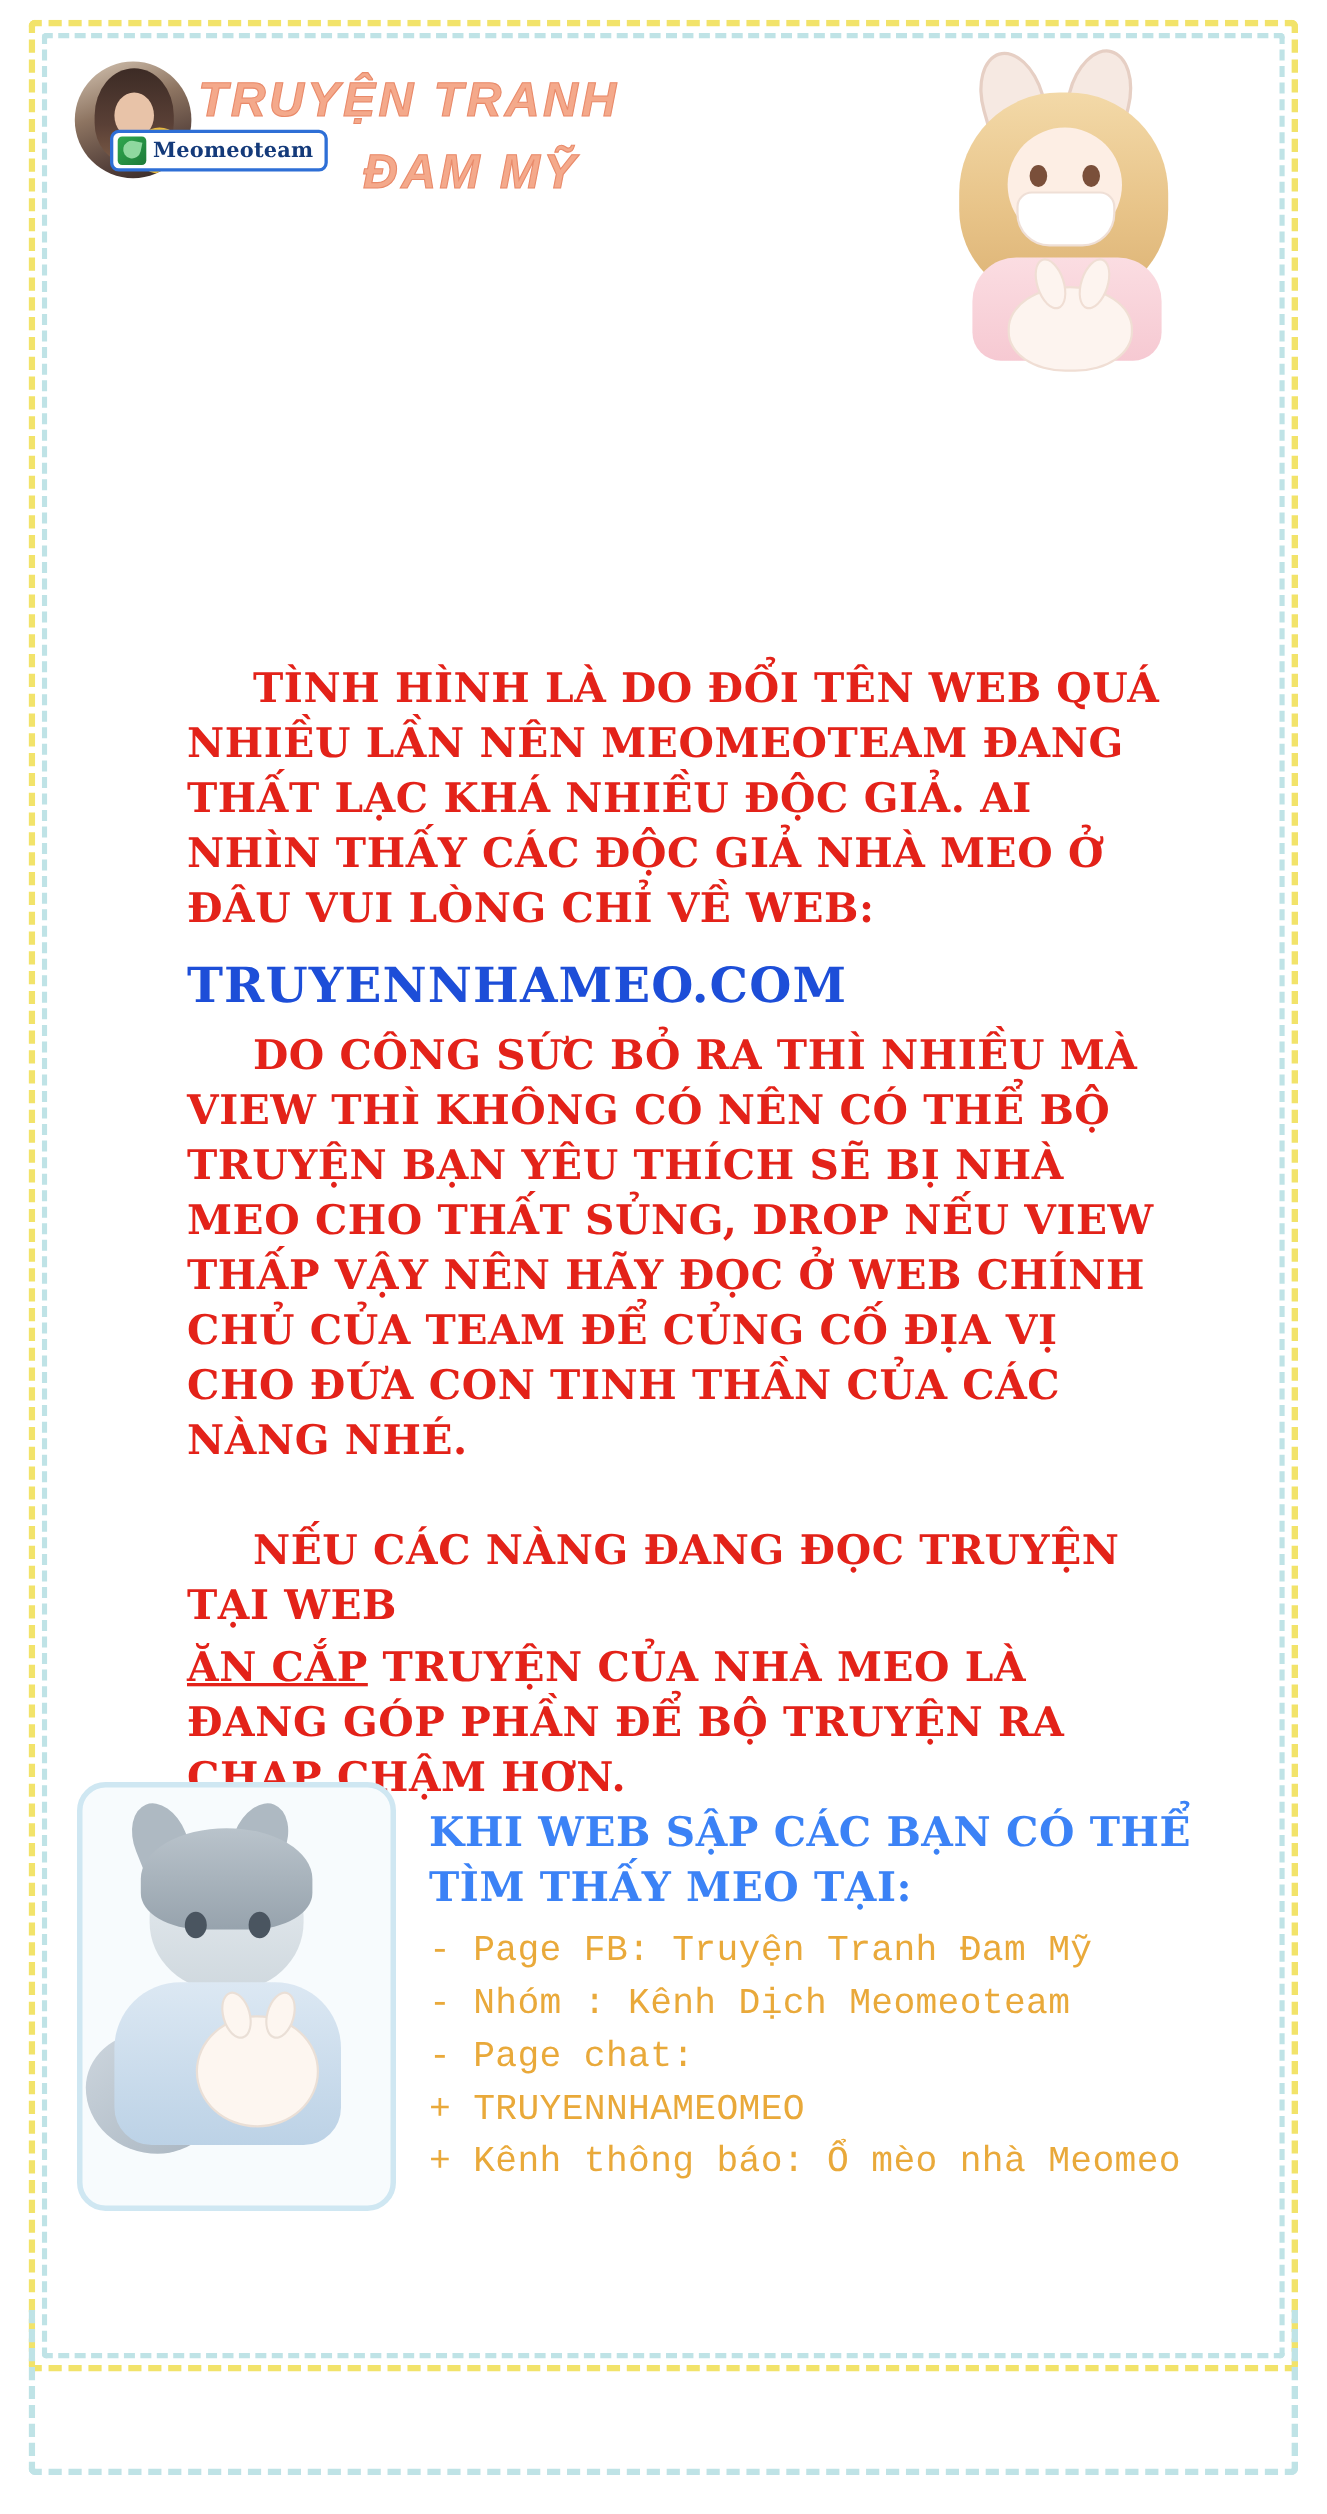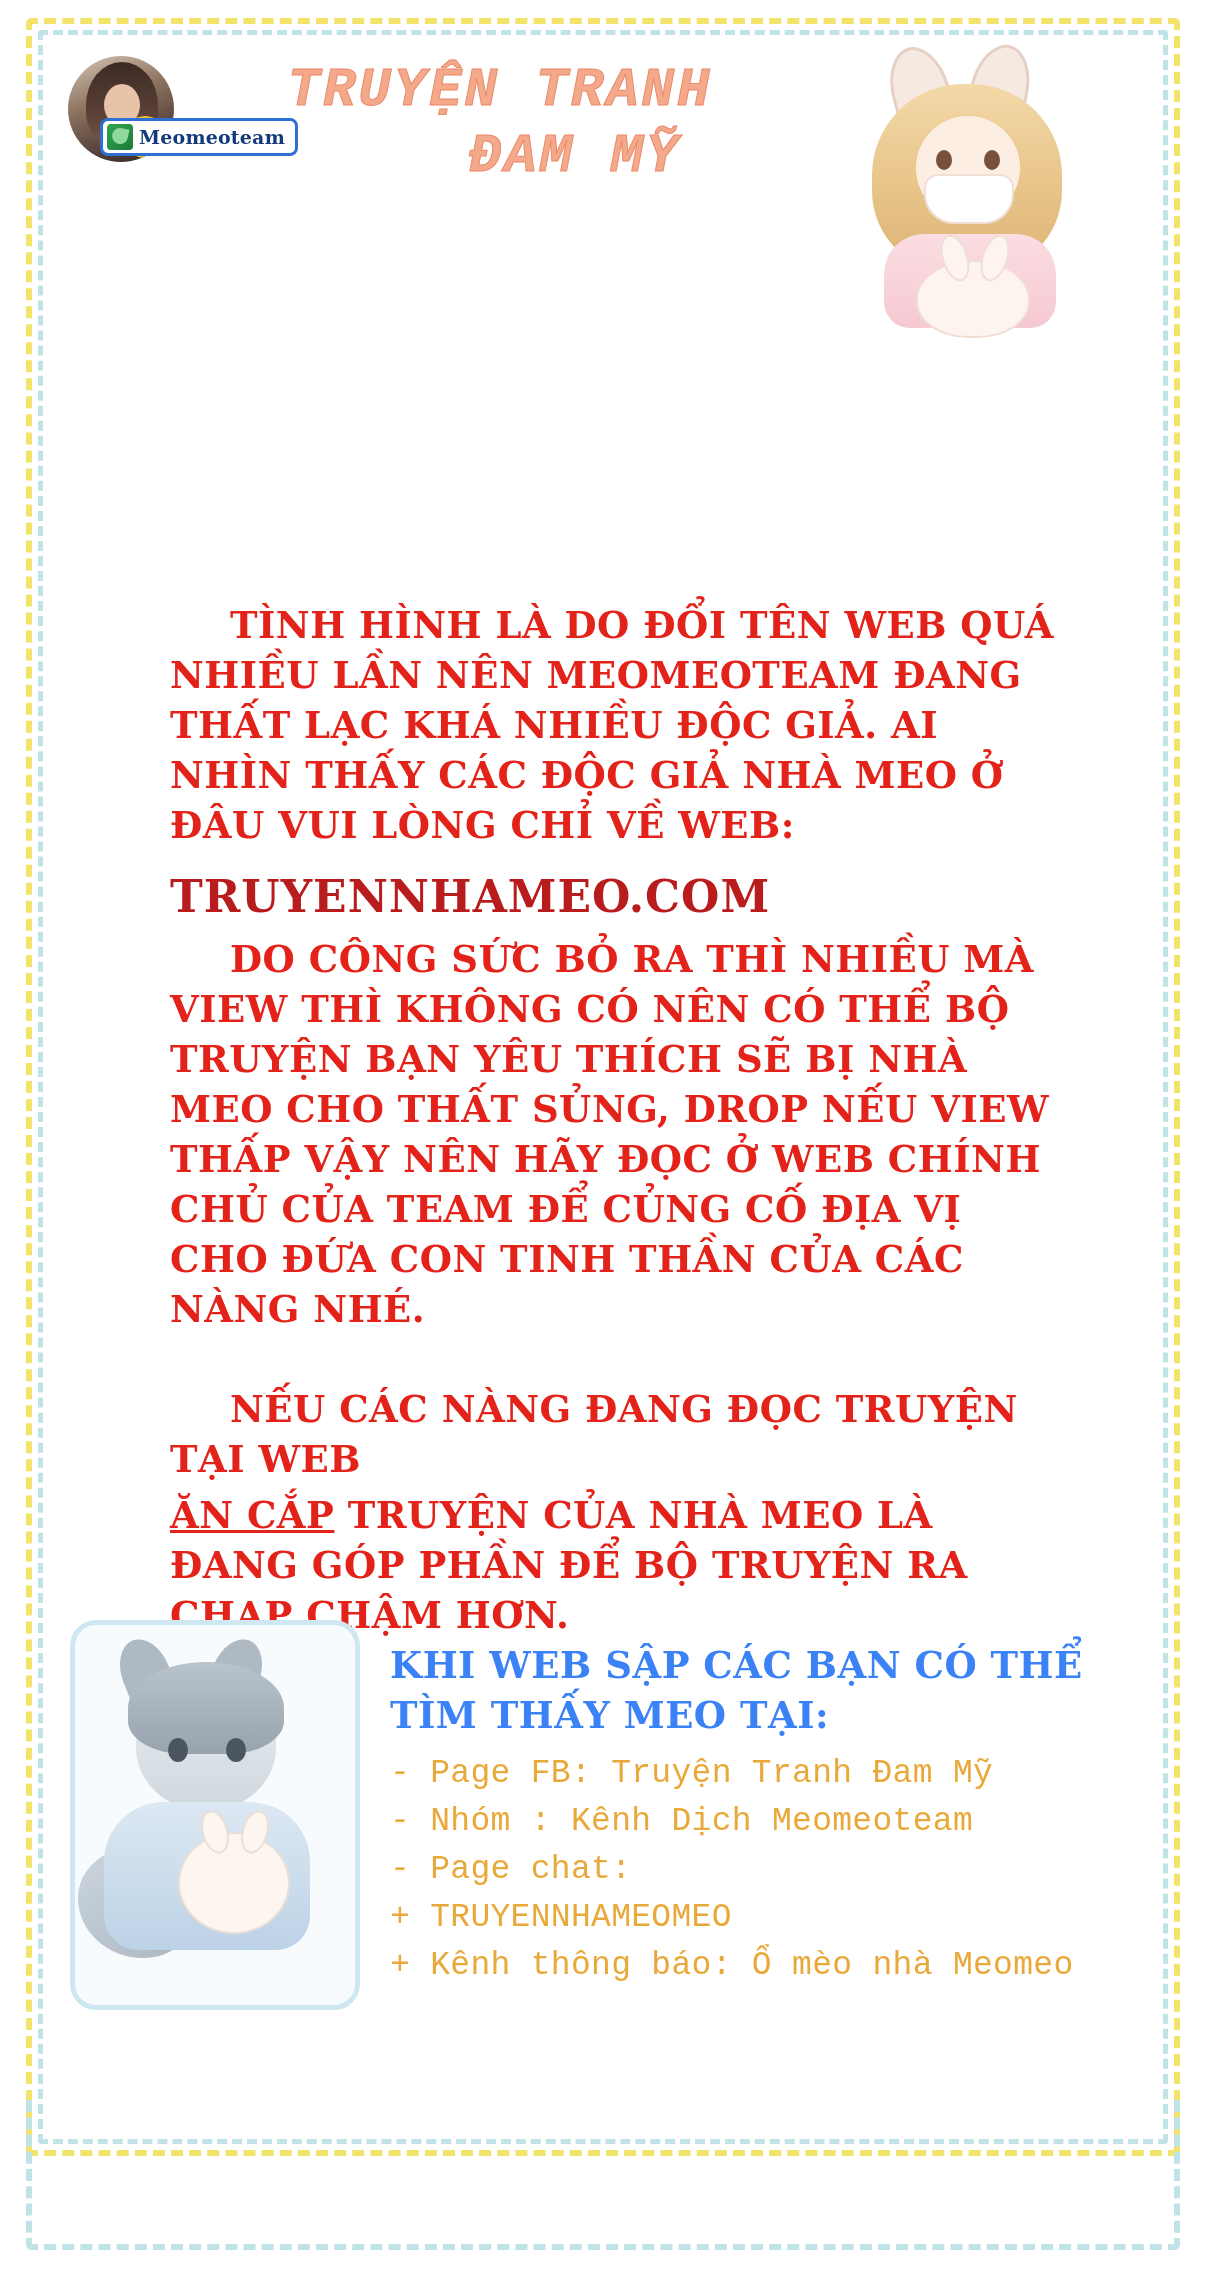--- a/index.html
+++ b/index.html
@@ -151,29 +151,28 @@
     color: #143a7a;
     letter-spacing: .2px;
     white-space: nowrap;
   }
 
   .site-title {
     position: absolute;
     left: 120px;
     top: 14px;
     width: 640px;
-    font-family: Liberation Mono, monospace;
+    font-family: Liberation Sans, sans-serif;
     font-style: italic;
     font-weight: bold;
     color: #f4a98b;
-    font-size: 54px;
+    font-size: 44px;
     line-height: 66px;
     letter-spacing: 3px;
     text-transform: uppercase;
-    text-align: center;
     -webkit-text-stroke: 1px #e98a6a;
   }
   .site-title .l1 { display: block; }
   .site-title .l2 { display: block; padding-left: 150px; }
 
   
   .chibi-girl {
     position: absolute;
     left: 760px;
     top: -6px;
@@ -276,21 +275,21 @@
     text-transform: uppercase;
     letter-spacing: .5px;
     margin: 0 0 6px 0;
   }
   .para.indent { text-indent: 60px; }
   .weblink {
     font-family: "DejaVu Serif", serif;
     font-weight: bold;
     font-size: 44px;
     line-height: 58px;
-    color: #b91c1c;
+    color: #1d4ed8;
     letter-spacing: 1px;
     text-transform: uppercase;
     margin: 18px 0 8px 0;
   }
   .gap { height: 44px; }
   .underline-word {
     text-decoration: underline;
     text-decoration-thickness: 3px;
     margin-top: 20px;
   }

